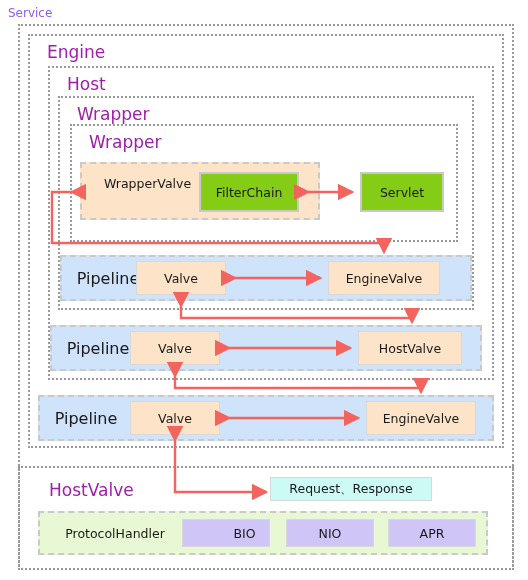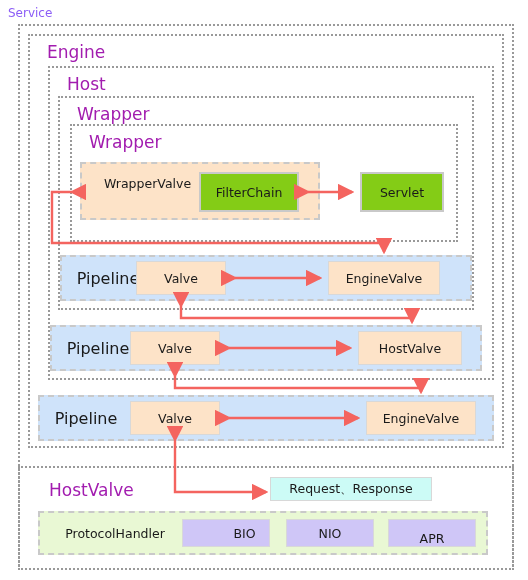--- a/index.html
+++ b/index.html
@@ -123,21 +123,21 @@
 
 <div class="abs greenpanel" style="left:38px;top:511px;width:450px;height:44px;">
   <span class="plabel">ProtocolHandler</span>
 </div>
 <div class="abs blk purple" style="left:182px;top:519px;width:88px;height:28px;padding-left:37px;">
   <span>BIO</span>
 </div>
 <div class="abs blk purple" style="left:286px;top:519px;width:88px;height:28px;">
   <span>NIO</span>
 </div>
-<div class="abs blk purple" style="left:388px;top:519px;width:88px;height:28px;align-items:flex-end;">
+<div class="abs blk purple" style="left:388px;top:519px;width:88px;height:28px;">
   <span>APR</span>
 </div>
 
 <svg class="arrows" viewBox="0 0 528 580">
   <defs>
     <marker id="ah" markerWidth="7" markerHeight="7" refX="6" refY="3.5" orient="auto">
       <path d="M0,0 L7,3.5 L0,7 z" fill="#f4645f"></path>
     </marker>
     <marker id="ahs" markerWidth="7" markerHeight="7" refX="6" refY="3.5" orient="auto">
       <path d="M0,0 L7,3.5 L0,7 z" fill="#f4645f"></path>

